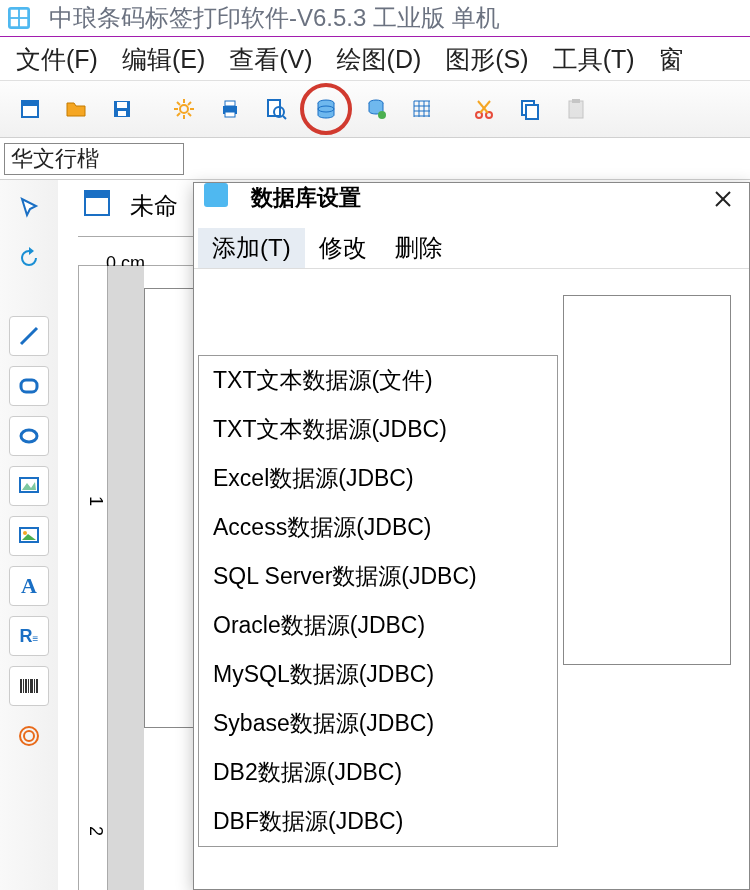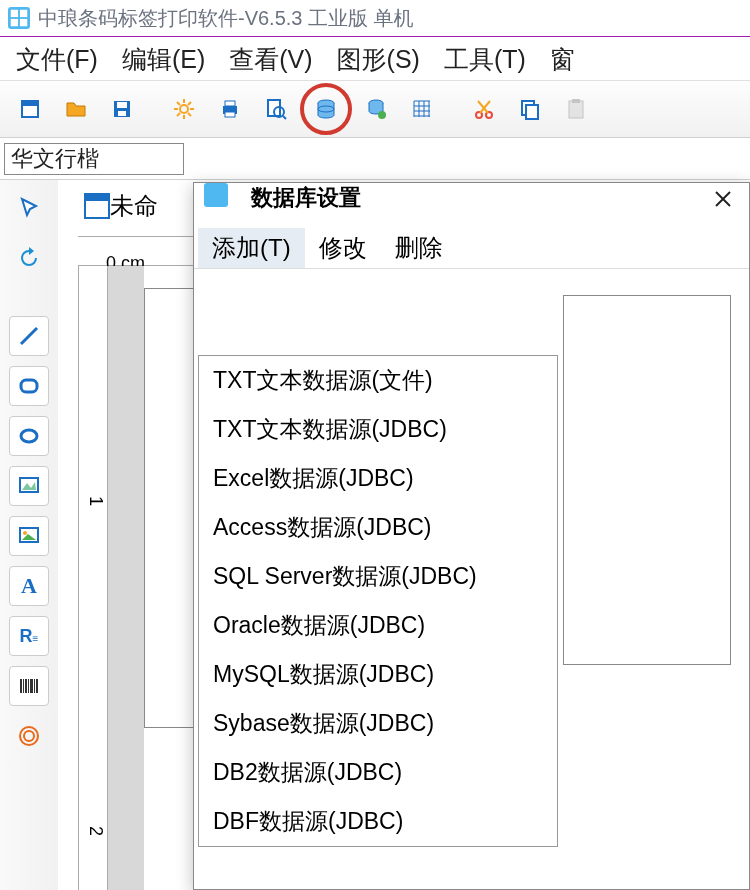--- a/index.html
+++ b/index.html
@@ -21,21 +21,22 @@
   gap: 8px;
 }
 .titlebar .app-icon {
   width: 22px; height: 22px;
   background: #4fb8f0;
   border-radius: 3px;
   display: flex; align-items: center; justify-content: center;
 }
 .titlebar .title {
   color: #6b7280;
-  font-size: 20px;
+  font-size: 24px;
+  margin-left: 11px;
 }
 .menubar {
   height: 44px;
   display: flex;
   align-items: flex-end;
   padding: 0 6px;
   gap: 4px;
   border-top: 1px solid #a21caf;
 }
 .menubar .menu-item {
@@ -109,22 +110,22 @@
 }
 .ltbtn.no-border { background: transparent; border: none; }
 .tools-gap { height: 18px; }
 .canvas-area {
   position: absolute;
   left: 58px; right: 0; top: 0; bottom: 0;
 }
 .doc-tab {
   position: absolute;
   left: 26px; top: 10px;
-  display: flex; align-items: center;
-  gap: 0;
+  display: flex; 
+  gap: 20px;
   font-size: 24px;
 }
 .doc-tab .doc-icon {
   width: 26px; height: 26px;
   border: 2px solid #1a6fc4;
   background: #fff;
   display: flex;
 }
 .doc-tab .doc-icon::before { content:''; height:6px; background:#1a6fc4; width:100%; }
 .ruler-h {
@@ -240,20 +241,21 @@
         <rect x="13" y="13" width="8" height="8" fill="#fff"></rect>
       </svg>
   </div>
   <div class="title">中琅条码标签打印软件-V6.5.3 工业版 单机</div>
 </div>
 
 <div class="menubar">
   <div class="menu-item">文件(F)</div>
   <div class="menu-item">编辑(E)</div>
   <div class="menu-item">查看(V)</div>
+  <div class="menu-item">绘图(D)</div>
   <div class="menu-item">图形(S)</div>
   <div class="menu-item">工具(T)</div>
   <div class="menu-item">窗</div>
 </div>
 
 <div class="toolbar">
   <div class="tbtn">
       <svg class="ic" viewBox="0 0 24 24">
         <rect x="4" y="4" width="16" height="16" fill="#fff" stroke="#1a6fc4" stroke-width="2"></rect>
         <rect x="4" y="4" width="16" height="5" fill="#1a6fc4"></rect>

